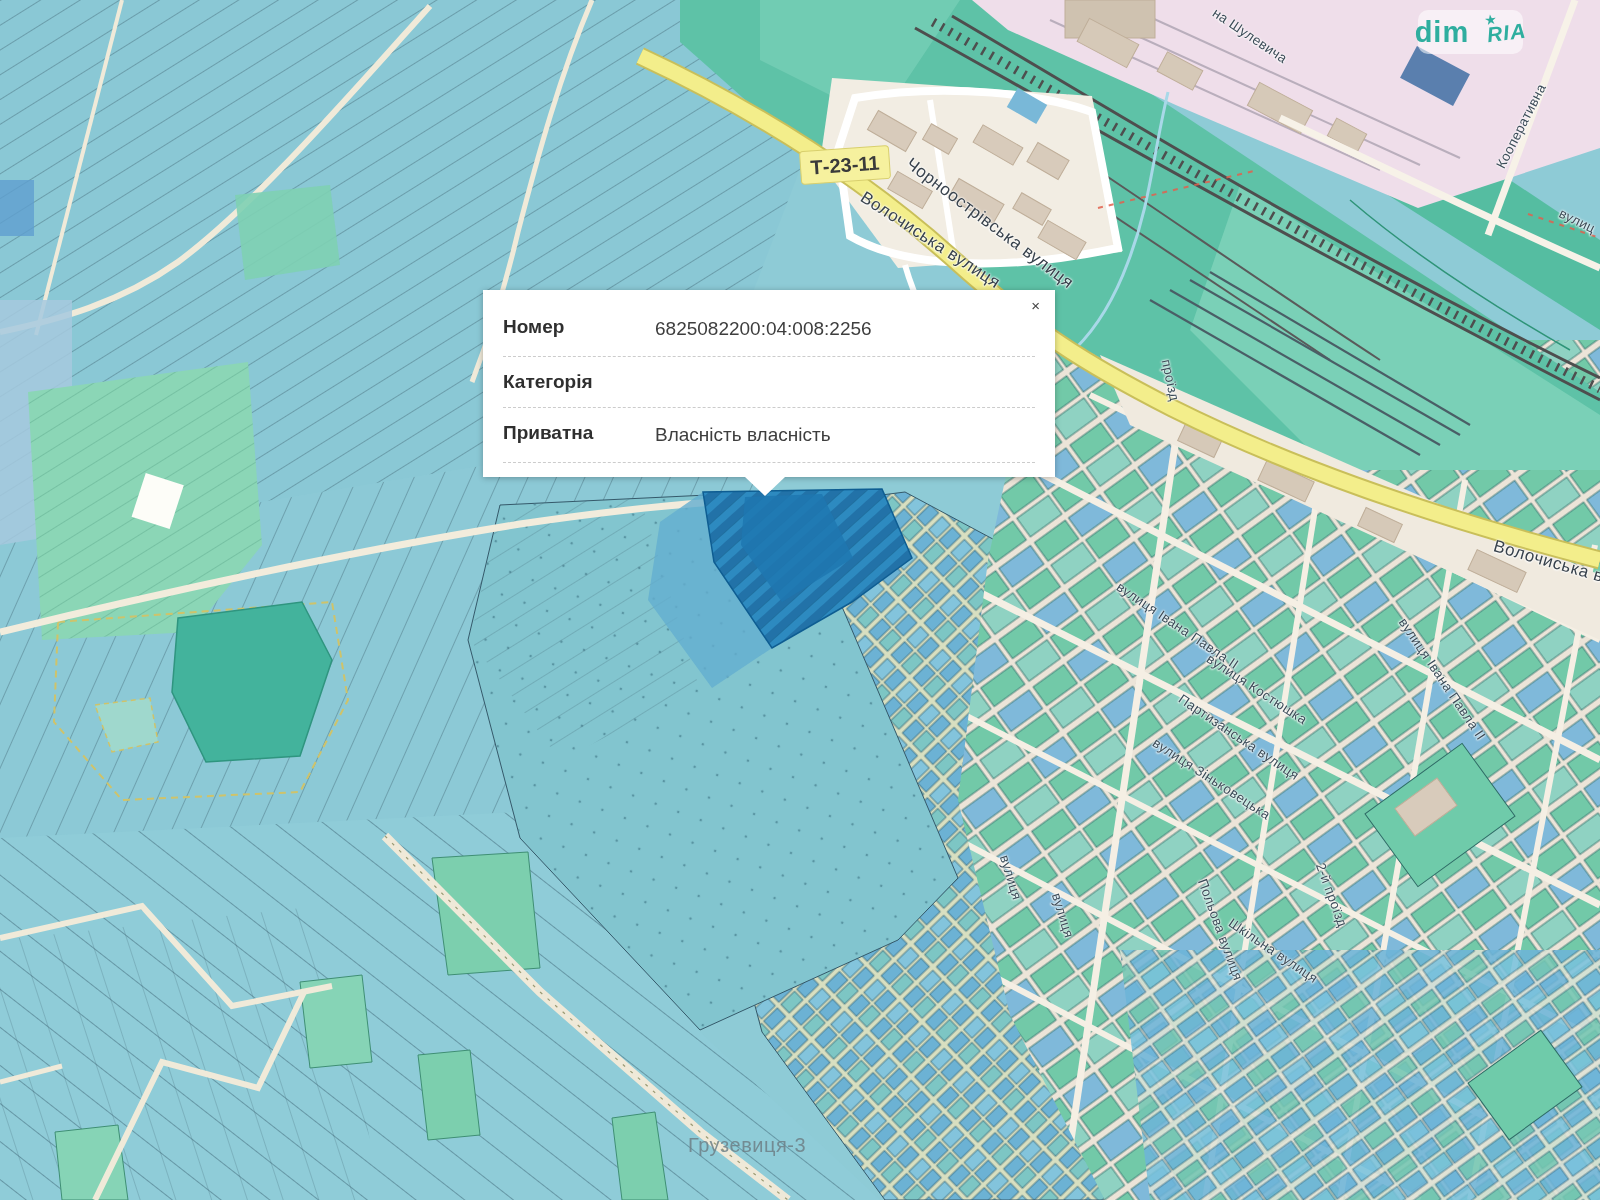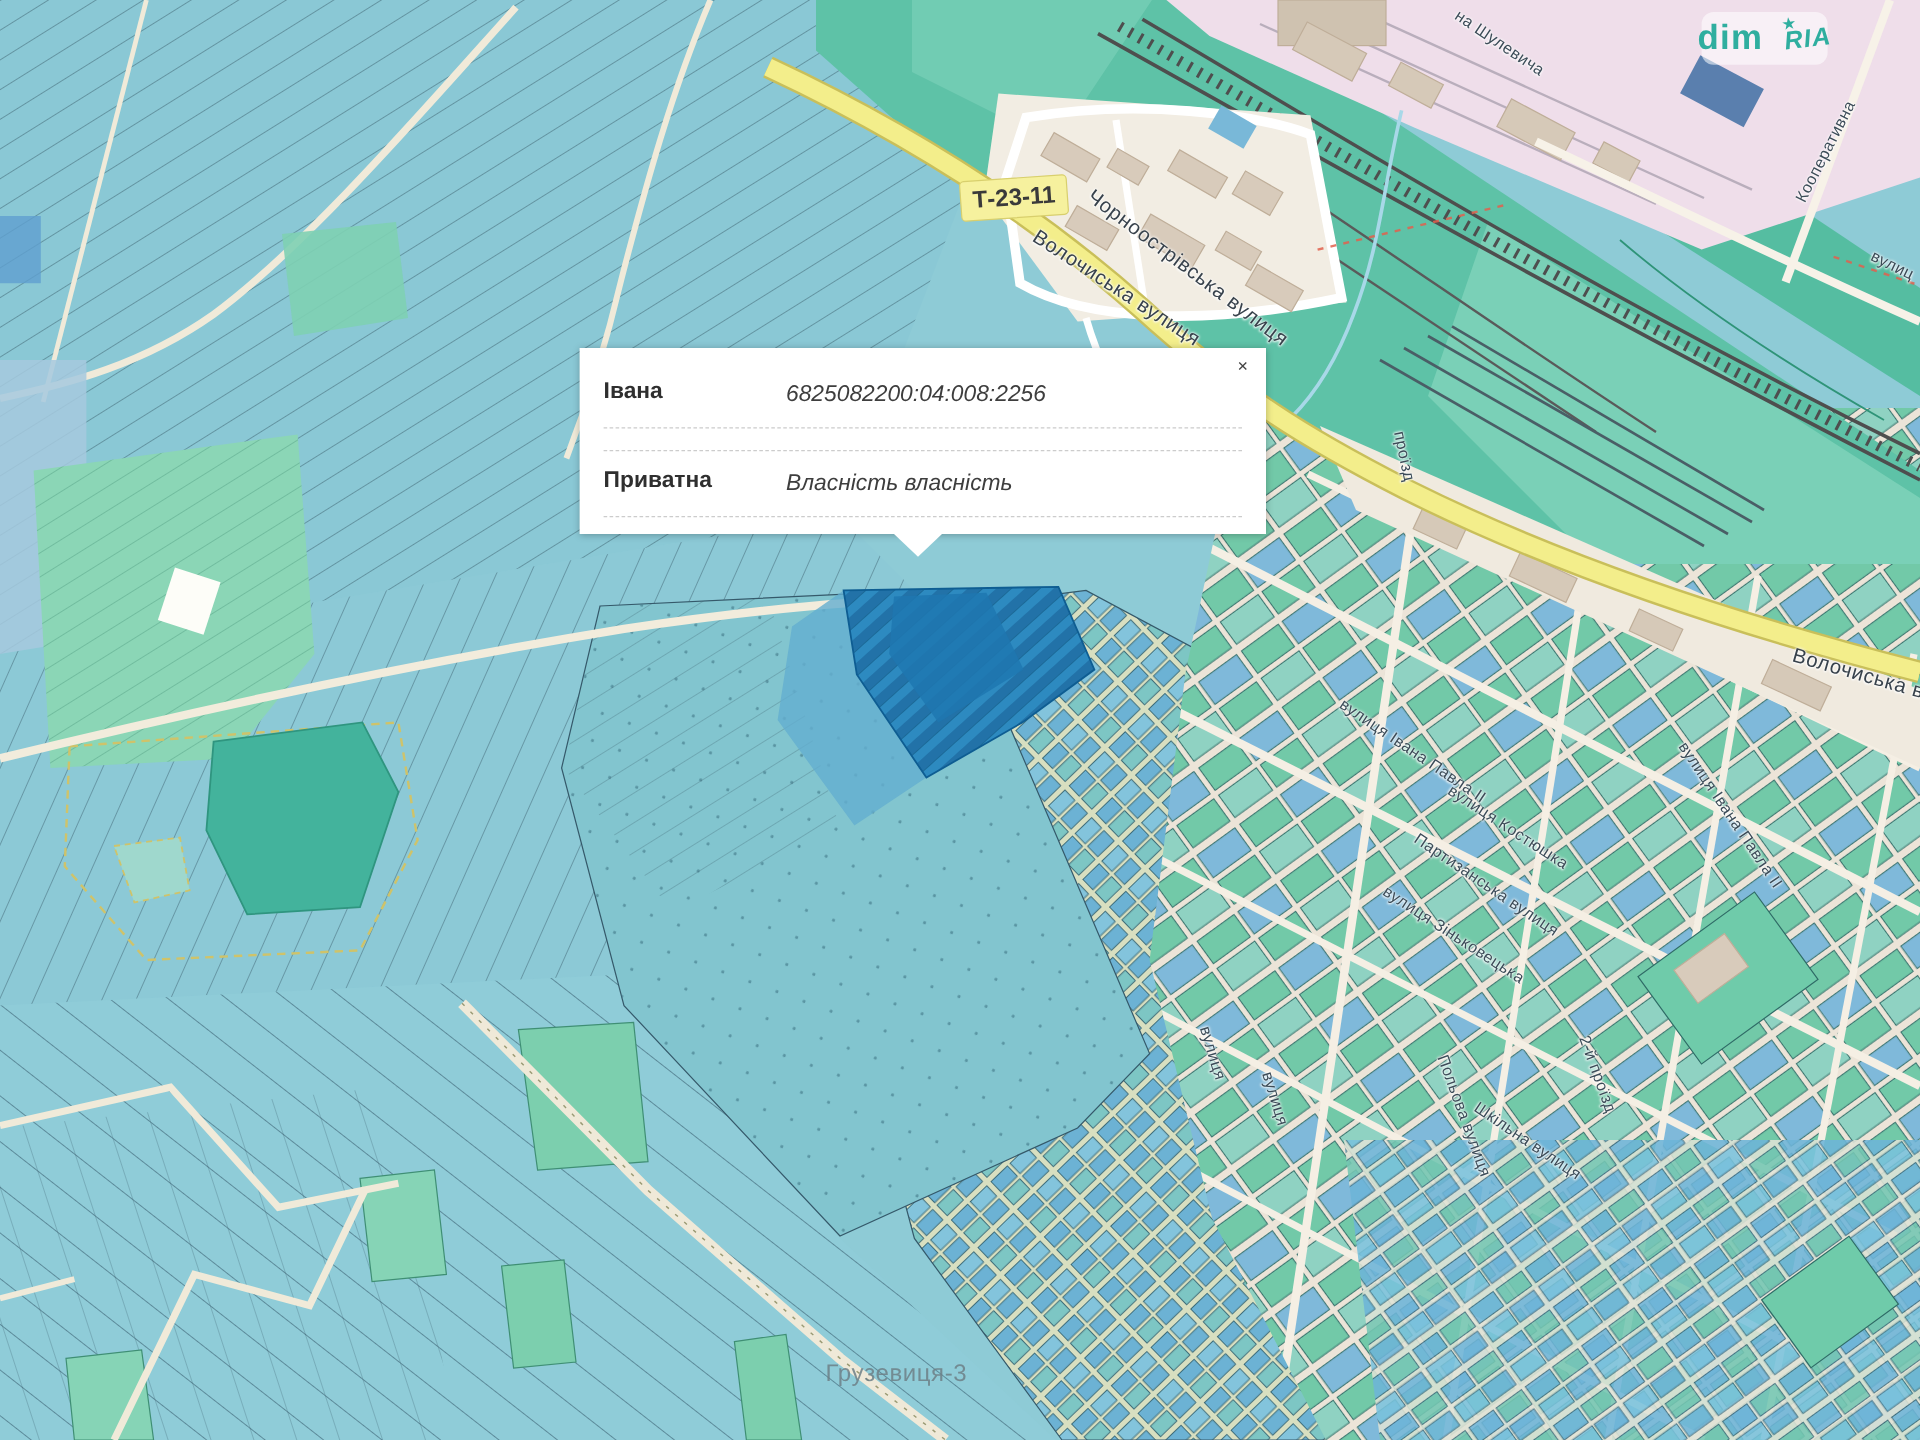--- a/index.html
+++ b/index.html
@@ -20,21 +20,21 @@
 
   .place-label{position:absolute;left:688px;top:1134px;font-size:20px;
     color:#6e8087;opacity:.85;letter-spacing:.5px;text-align:right;}
 
   
   .popup{position:absolute;left:483px;top:290px;width:572px;background:#fff;
     box-shadow:0 1px 6px rgba(0,0,0,.28);padding:12px 20px 14px;box-sizing:border-box;}
   .popup-row{display:flex;padding:9px 0;border-bottom:1px dashed #cccccc;font-size:19px;}
   .popup-row:last-of-type{border-bottom:none;}
   .popup-label{width:152px;flex-shrink:0;font-weight:bold;color:#2f2f2f;line-height:1.7;}
-  .popup-value{color:#3e3e3e;max-width:350px;line-height:1.9;font-style:italic;}
+  .popup-value{color:#3e3e3e;max-width:350px;line-height:1.9;}
   .popup-close{position:absolute;top:5px;right:11px;background:none;border:none;
     font-size:15px;color:#444;cursor:pointer;padding:2px 4px;font-family:inherit;}
   .popup-pointer{position:absolute;left:262px;bottom:-19px;width:0;height:0;
     border-left:20px solid transparent;border-right:20px solid transparent;
     border-top:19px solid #fff;}
 
   
   .watermark{position:absolute;left:1418px;top:10px;width:105px;height:44px;
     background:rgba(255,255,255,.55);border-radius:10px;display:flex;
     align-items:center;justify-content:center;gap:9px;}
@@ -273,24 +273,25 @@
   <span style="left:1056px;top:886px;transform:rotate(73deg);">вулиця</span>
 </div>
 
 <div class="road-shield">Т-23-11</div>
 
 <div class="place-label">Грузевиця-3</div>
 
 <div class="popup">
   <button class="popup-close">×</button>
   <div class="popup-row">
-    <div class="popup-label">Івана</div>
+    <div class="popup-label">Номер</div>
     <div class="popup-value">6825082200:04:008:2256</div>
   </div>
   <div class="popup-row">
+    <div class="popup-label">Категорія</div>
   </div>
   <div class="popup-row">
     <div class="popup-label">Приватна</div>
     <div class="popup-value">Власність власність</div>
   </div>
   <div class="popup-pointer"></div>
 </div>
 
 <div class="watermark">
   <span class="wm-dim">dim</span>

